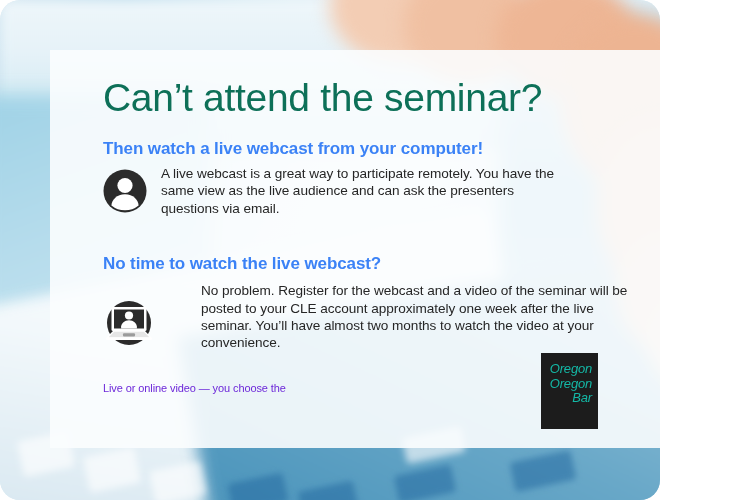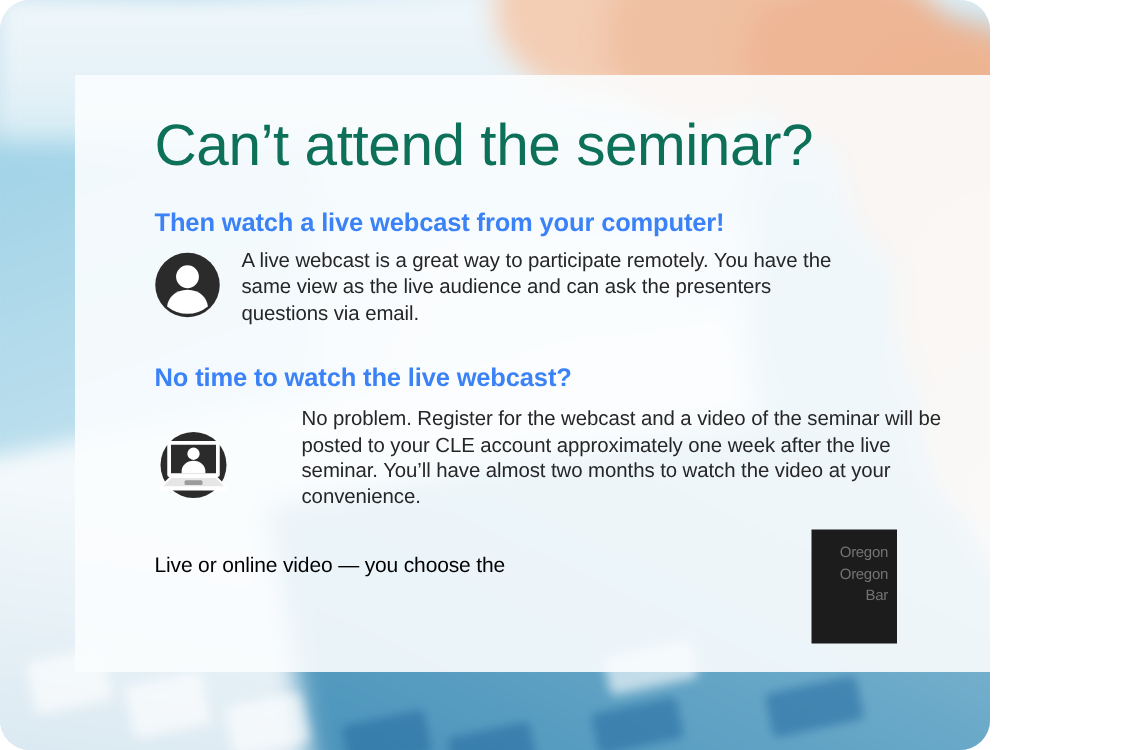--- a/index.html
+++ b/index.html
@@ -132,23 +132,23 @@
   }
   .sec-text {
     font-size: 13.6px;
     line-height: 17.4px;
     color: #262626;
     letter-spacing: -0.05px;
   }
 
   
   .cta {
-    font-size: 14px;
+    font-size: 11px;
     line-height: 20.5px;
-    color: #000000;
+    color: #6d28d9;
     font-weight: 400;
     letter-spacing: -0.1px;
   }
 
   
   .logo {
     position: absolute;
     left: 491px;
     top: 303px;
     display: flex;
@@ -157,24 +157,25 @@
   .logo-box {
     width: 57px;
     height: 76px;
     background: #1c1c1c;
     box-sizing: border-box;
     padding: 9px 6px 0 4px;
     text-align: right;
   }
   .logo-box-line {
     display: block;
-    color: #737373;
-    font-size: 10px;
+    color: #14b8a6;
+    font-size: 13px;
     line-height: 14.5px;
     letter-spacing: -0.2px;
+    font-style: italic;
   }
   .logo-right {
     margin-left: 10px;
     padding-top: 7px;
   }
   .logo-right-line {
     display: block;
     color: #868686;
     font-size: 16px;
     line-height: 19px;
@@ -225,21 +226,21 @@
                 <circle cx="22" cy="22" r="21.5" fill="#2b2b2b"></circle>
                 <circle cx="22" cy="16.5" r="7.6" fill="#ffffff"></circle>
                 <path d="M22 25.2c-8.2 0-13.2 5.6-13.6 11.2a21.5 21.5 0 0 0 27.2 0C35.2 30.8 30.2 25.2 22 25.2z" fill="#ffffff"></path>
               </svg>
             </span>
           </div>
           <div class="sec-text" style="width:410px;">A live webcast is a great way to participate remotely. You have the same view as the live audience and can ask the presenters questions via email.</div>
         </div>
       </div>
 
-      <div class="section" style="margin-top:25px;">
+      <div class="section" style="margin-top:37px;">
         <h2 class="sec-head">No time to watch the live webcast?</h2>
         <div class="sec-body-row" style="margin-top:8px;gap:40px;">
           <div class="icon-wrap">
             <span>
               <svg width="52" height="50" viewBox="0 0 52 50" aria-hidden="true">
                 <circle cx="26" cy="25" r="22" fill="#2b2b2b"></circle>
 
                 <rect x="8.5" y="9" width="35" height="24" rx="1.5" fill="#ffffff"></rect>
                 <rect x="11" y="11.5" width="30" height="19" fill="#2b2b2b"></rect>
                 <circle cx="26" cy="17.5" r="4.1" fill="#ffffff"></circle>

